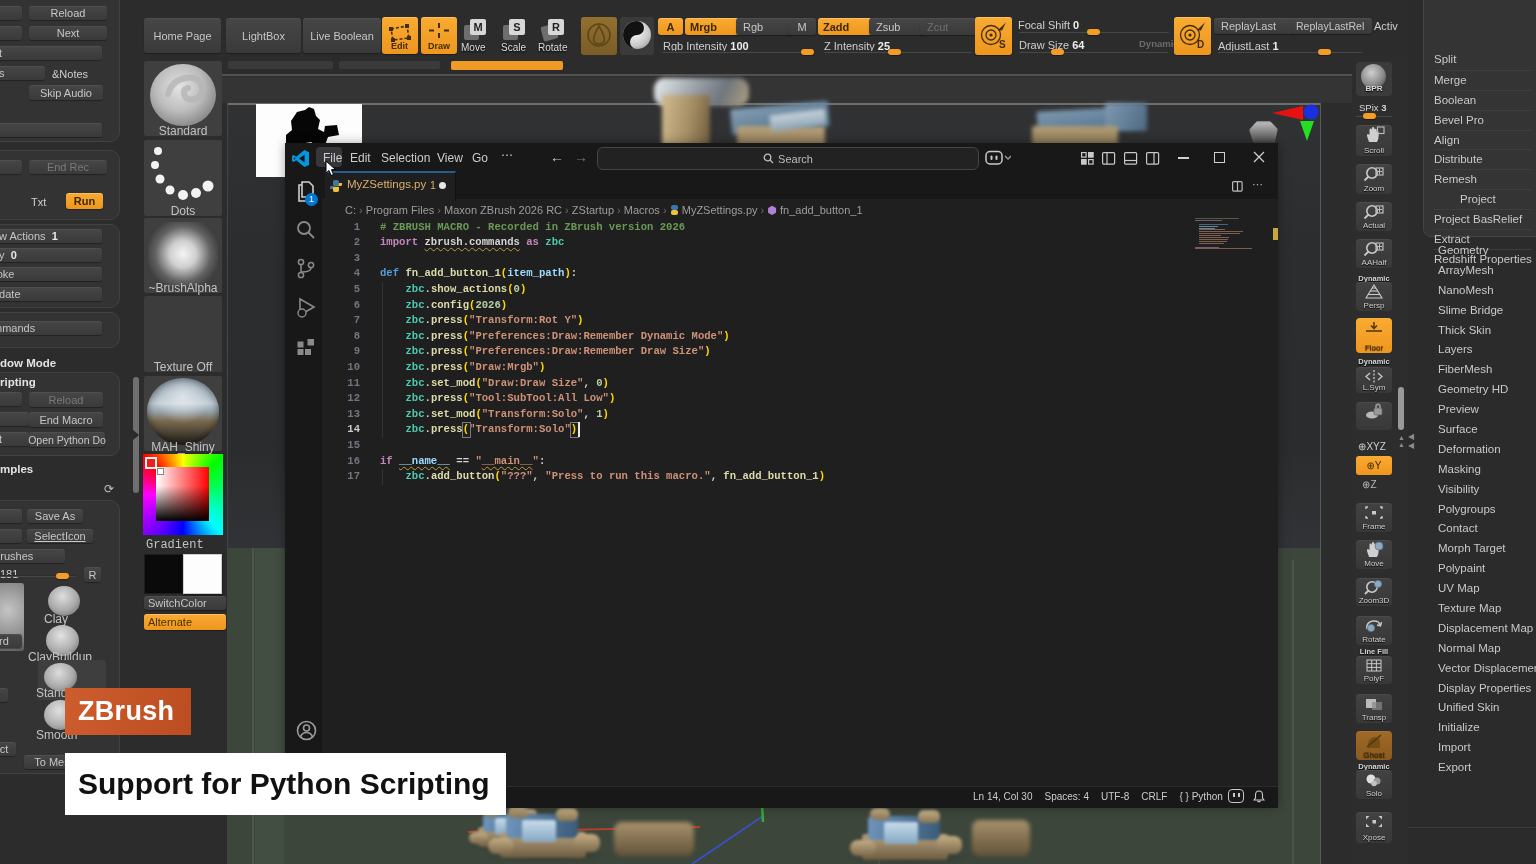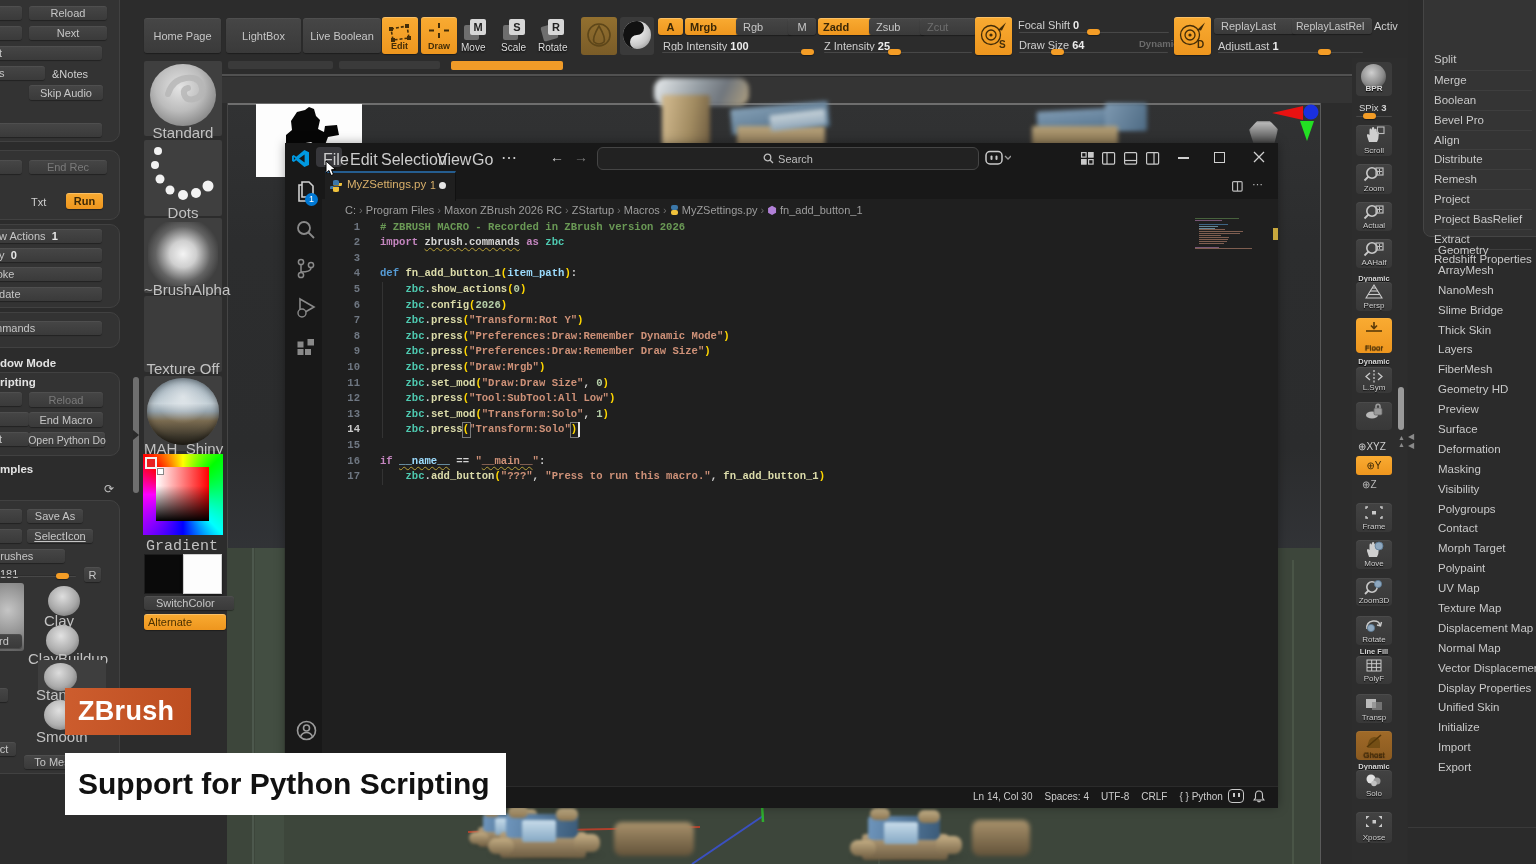--- a/index.html
+++ b/index.html
@@ -11,24 +11,24 @@
   .btnl{justify-content:flex-start;padding-left:7px;}
   .obtn{background:linear-gradient(#f9ab32,#ee961e);border-radius:3px;color:#3c2806;font-size:11px;font-weight:bold;
        box-shadow:inset 0 1px 0 rgba(255,255,255,.25),0 1px 1px rgba(0,0,0,.35);
        display:flex;align-items:center;justify-content:center;white-space:nowrap;}
   .dim{color:#757575;}
   .lbl{color:#cfcfcf;font-size:11px;white-space:nowrap;}
   .hd{color:#e2e2e2;font-weight:bold;font-size:11.5px;white-space:nowrap;}
   .sldr{height:2px;background:linear-gradient(#202020,#555);border-radius:1px;}
   .hndl{width:13px;height:6px;background:#f49d26;border-radius:3px;box-shadow:0 1px 1px rgba(0,0,0,.4);}
   .thumbcell{background:#3f3f3f;border-radius:2px;}
-  .thumblbl{color:#c2c2c2;font-size:15px;text-align:center;white-space:nowrap;}
+  .thumblbl{color:#c2c2c2;font-size:12px;text-align:center;white-space:nowrap;}
   .mini{font-size:7px;color:#bbb;}
   
-  .vsmenu{color:#cccccc;font-size:16px;}
+  .vsmenu{color:#cccccc;font-size:12px;}
   .mono{font-family:"Liberation Mono",monospace;font-size:10.6px;line-height:15.6px;white-space:pre;font-weight:bold;}
   .c1{color:#6A9955}.kw{color:#C586C0}.kb{color:#569CD6}.fn{color:#DCDCAA}.vb{color:#9CDCFE}
   .st{color:#CE9178}.ns{color:#4EC9B0}.nu{color:#B5CEA8}.br{color:#FFD700}.pl{color:#d4d4d4}
   .sq{text-decoration:underline;text-decoration-style:wavy;text-decoration-color:#b8a23a;text-decoration-thickness:1px;text-underline-offset:2px;}
   .rmenu{color:#c9c9c9;font-size:11.5px;white-space:nowrap;line-height:19.9px;box-sizing:border-box;}
   .rbtn{position:absolute;left:1356px;width:36px;background:linear-gradient(#424242,#383838);border-radius:4px;
         box-shadow:inset 0 1px 0 rgba(255,255,255,.05);}
   .rbtn::after{content:attr(data-l);position:absolute;bottom:1px;left:0;right:0;text-align:center;
         color:#cfcfcf;font-size:8px;text-shadow:0 1px 1px #000;}
   .rbtn.orange{background:linear-gradient(#f9ab32,#ee961e);}
@@ -224,21 +224,21 @@
 
   <div class="ab" style="left:143px;top:454px;width:80px;height:81px;background:conic-gradient(from 315deg,#f00,#ff0 12.5%,#0f0 25%,#0ff 50%,#00f 62.5%,#80f 75%,#f0f 87.5%,#f00);"></div>
   <div class="ab" style="left:156px;top:467px;width:53px;height:54px;background:linear-gradient(to right,#fff,#f00);"></div>
   <div class="ab" style="left:156px;top:467px;width:53px;height:54px;background:linear-gradient(to bottom,transparent 35%,#000);"></div>
   <div class="ab" style="left:145px;top:457px;width:8px;height:8px;background:#e82020;border:2px solid #f2f2f2;"></div>
   <div class="ab" style="left:157px;top:468px;width:5px;height:5px;border:1.5px solid #888;background:#fff;"></div>
   <div class="ab thumblbl" style="left:144px;top:538px;width:78px;text-align:left;padding-left:2px;font-family:Liberation Mono, monospace;">Gradient</div>
 
   <div class="ab" style="left:144px;top:554px;width:37px;height:38px;background:#0a0a0a;border:1px solid #1d1d1d;"></div>
   <div class="ab" style="left:183px;top:554px;width:37px;height:38px;background:#fdfdfd;border:1px solid #cfcfcf;box-shadow:0 2px 3px rgba(0,0,0,.5);"></div>
-  <div class="ab btn" style="left:144px;top:596px;width:78px;height:14px;justify-content:flex-start;padding-left:12px;">SwitchColor</div>
+  <div class="ab btn" style="left:144px;top:596px;width:78px;height:14px;justify-content:flex-start;padding-left:4px;">SwitchColor</div>
   <div class="ab obtn" style="left:144px;top:614px;width:78px;height:16px;justify-content:flex-start;padding-left:4px;font-weight:normal;color:#4a3000;">Alternate</div>
 </div>
 
 <div id="toolbar">
   <div class="ab btn" style="left:226px;top:18px;width:75px;height:35px;">LightBox</div>
   <div class="ab btn" style="left:303px;top:18px;width:78px;height:35px;">Live Boolean</div>
 
   <div class="ab obtn" style="left:382px;top:17px;width:36px;height:37px;"></div>
   <svg class="ab" style="left:387px;top:22px" width="26" height="28" viewBox="0 0 26 28">
     <path d="M4 7 L20 4 L22 16 L6 18 Z" fill="none" stroke="#432d08" stroke-width="1.6" stroke-dasharray="3 2"></path>
@@ -671,21 +671,21 @@
   <div class="ab" style="left:1408px;top:0;width:128px;height:864px;background:#2b2b2b;"></div>
   <div class="ab" style="left:1423px;top:-10px;width:113px;height:245px;background:#343434;border:1px solid #454545;border-radius:8px 0 0 8px;"></div>
   <div id="rm1" class="ab" style="left:1434px;top:15px;">
         <div class="rmenu" style="height: 19.9px; margin-top: 35px;">Split</div>
         <div class="rmenu" style="height: 19.9px; border-top: 1px solid rgb(62, 62, 62);">Merge</div>
         <div class="rmenu" style="height: 19.9px; border-top: 1px solid rgb(62, 62, 62);">Boolean</div>
         <div class="rmenu" style="height: 19.9px; border-top: 1px solid rgb(62, 62, 62);">Bevel Pro</div>
         <div class="rmenu" style="height: 19.9px; border-top: 1px solid rgb(62, 62, 62);">Align</div>
         <div class="rmenu" style="height: 19.9px; border-top: 1px solid rgb(62, 62, 62);">Distribute</div>
         <div class="rmenu" style="height: 19.9px; border-top: 1px solid rgb(62, 62, 62);">Remesh</div>
-        <div class="rmenu" style="height: 19.9px; border-top: 1px solid rgb(62, 62, 62);">Project</div>
+        <div class="rmenu" style="height: 19.9px; border-top: 1px solid rgb(62, 62, 62); margin-left: 26px;">Project</div>
         <div class="rmenu" style="height: 19.9px; border-top: 1px solid rgb(62, 62, 62);">Project BasRelief</div>
         <div class="rmenu" style="height: 19.9px; border-top: 1px solid rgb(62, 62, 62);">Extract</div>
         <div class="rmenu" style="height: 19.9px; border-top: 1px solid rgb(62, 62, 62);">Redshift Properties</div>
       </div>
   <div id="rm2" class="ab" style="left:1438px;top:241px;">
         <div class="rmenu" style="height: 19.9px;">Geometry</div>
         <div class="rmenu" style="height: 19.9px;">ArrayMesh</div>
         <div class="rmenu" style="height: 19.9px;">NanoMesh</div>
         <div class="rmenu" style="height: 19.9px;">Slime Bridge</div>
         <div class="rmenu" style="height: 19.9px;">Thick Skin</div>

